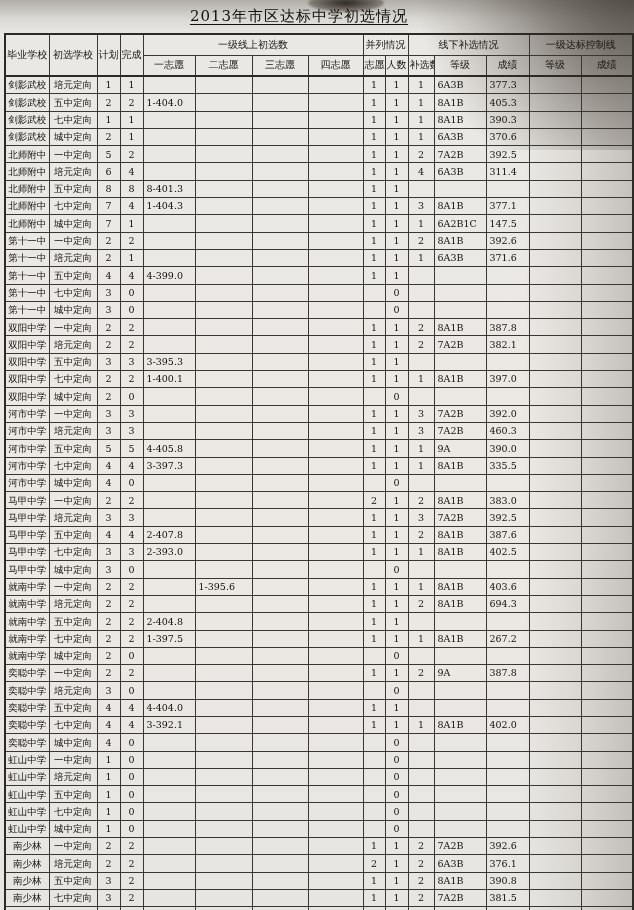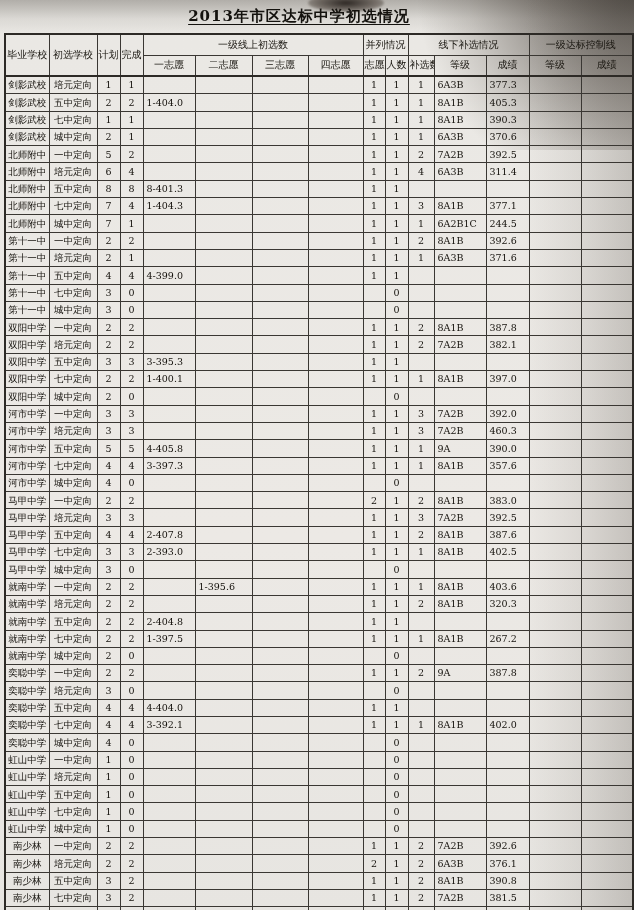--- a/index.html
+++ b/index.html
@@ -28,21 +28,21 @@
     background:radial-gradient(circle at 104% -12%,rgba(45,40,35,0.85) 0,rgba(70,63,56,0.55) 35%,rgba(110,104,97,0.25) 62%,rgba(110,104,97,0) 80%);
     pointer-events:none;
   }
   .right-shade{
     position:absolute;right:0;top:0;width:110px;height:910px;
     background:linear-gradient(to left,rgba(105,99,92,0.30),rgba(105,99,92,0.12) 55px,rgba(105,99,92,0) 100%);
     pointer-events:none;
   }
   .title{
     position:absolute;left:0;top:7px;width:598px;text-align:center;
-    font-size:15px;font-weight:bold;letter-spacing:1px;
+    font-size:15px;font-weight:normal;letter-spacing:1px;
     text-decoration:underline;text-underline-offset:3px;
     color:#14120e;
     font-family:"DejaVu Serif","Liberation Serif",serif;
   }
   table.grid{
     position:absolute;left:4px;top:33px;width:628px;
     border-collapse:collapse;table-layout:fixed;
     font-family:"DejaVu Serif","Liberation Serif",serif;
   }
   table.grid th,table.grid td{
@@ -257,21 +257,21 @@
         <td class="ac">7</td>
         <td class="ac">1</td>
         <td class="al"></td>
         <td class="al"></td>
         <td class="al"></td>
         <td class="al"></td>
         <td class="ac">1</td>
         <td class="ac">1</td>
         <td class="ac">1</td>
         <td class="al">6A2B1C</td>
-        <td class="al">244.5</td>
+        <td class="al">147.5</td>
         <td class="ac"></td>
         <td class="ac"></td>
       </tr>
       <tr class="group-start">
         <td class="ac">第十一中</td>
         <td class="ac">一中定向</td>
         <td class="ac">2</td>
         <td class="ac">2</td>
         <td class="al"></td>
         <td class="al"></td>
@@ -495,21 +495,21 @@
         <td class="ac">4</td>
         <td class="ac">4</td>
         <td class="al">3-397.3</td>
         <td class="al"></td>
         <td class="al"></td>
         <td class="al"></td>
         <td class="ac">1</td>
         <td class="ac">1</td>
         <td class="ac">1</td>
         <td class="al">8A1B</td>
-        <td class="al">357.6</td>
+        <td class="al">335.5</td>
         <td class="ac"></td>
         <td class="ac"></td>
       </tr>
       <tr>
         <td class="ac">河市中学</td>
         <td class="ac">城中定向</td>
         <td class="ac">4</td>
         <td class="ac">0</td>
         <td class="al"></td>
         <td class="al"></td>
@@ -631,21 +631,21 @@
         <td class="ac">2</td>
         <td class="ac">2</td>
         <td class="al"></td>
         <td class="al"></td>
         <td class="al"></td>
         <td class="al"></td>
         <td class="ac">1</td>
         <td class="ac">1</td>
         <td class="ac">2</td>
         <td class="al">8A1B</td>
-        <td class="al">320.3</td>
+        <td class="al">694.3</td>
         <td class="ac"></td>
         <td class="ac"></td>
       </tr>
       <tr>
         <td class="ac">就南中学</td>
         <td class="ac">五中定向</td>
         <td class="ac">2</td>
         <td class="ac">2</td>
         <td class="al">2-404.8</td>
         <td class="al"></td>

